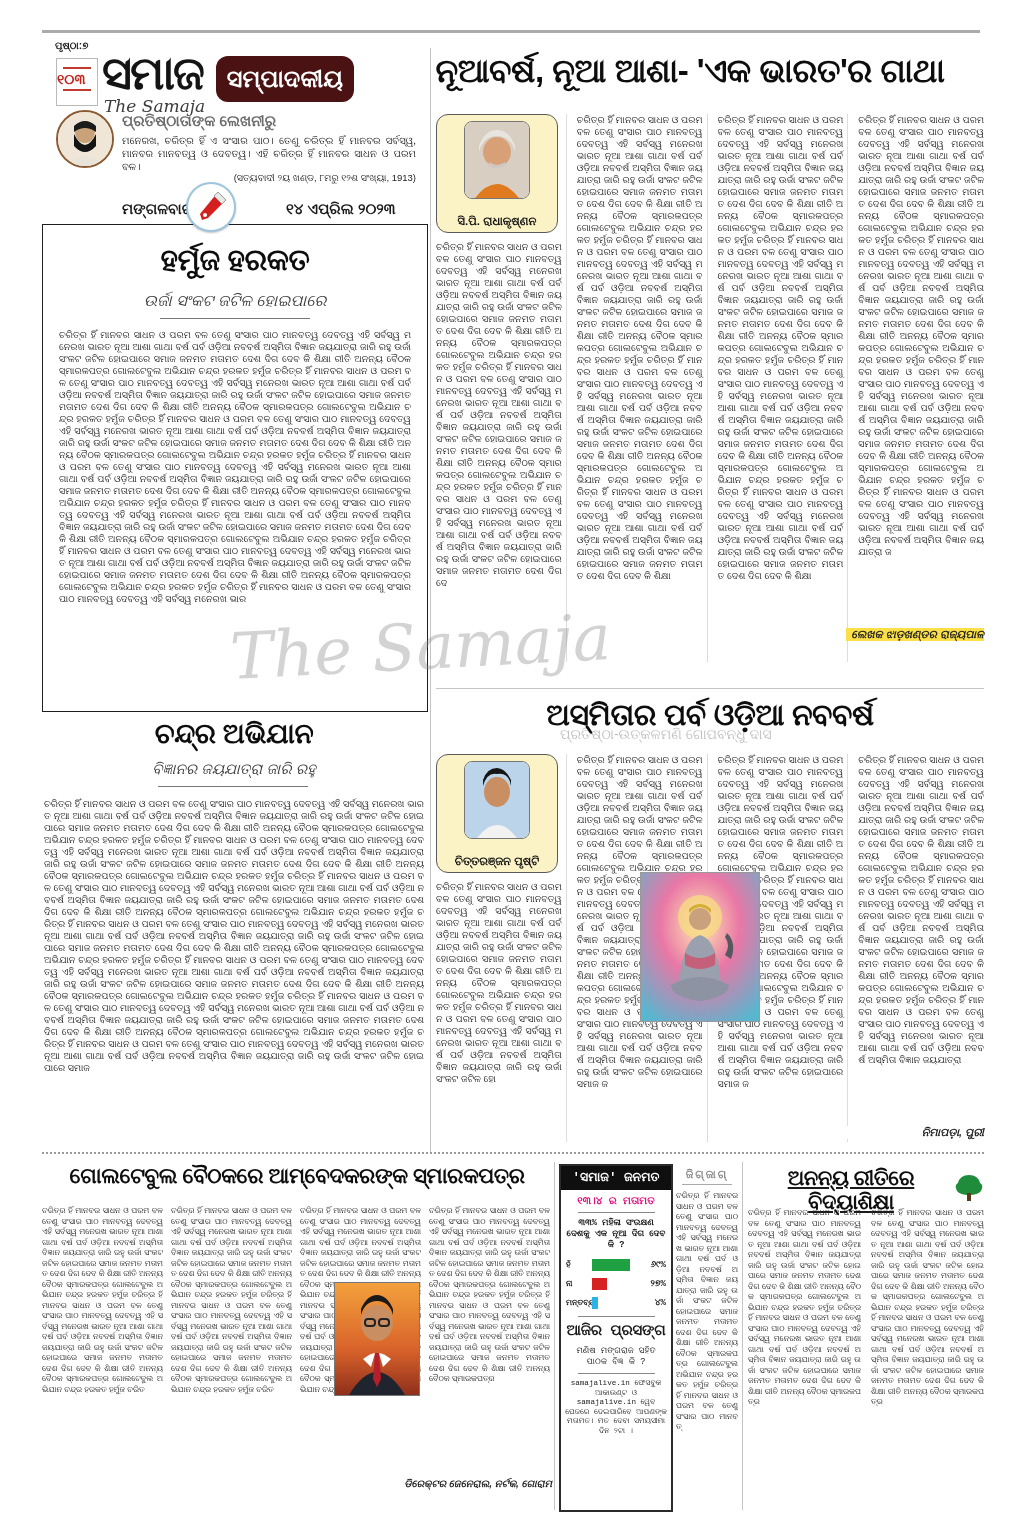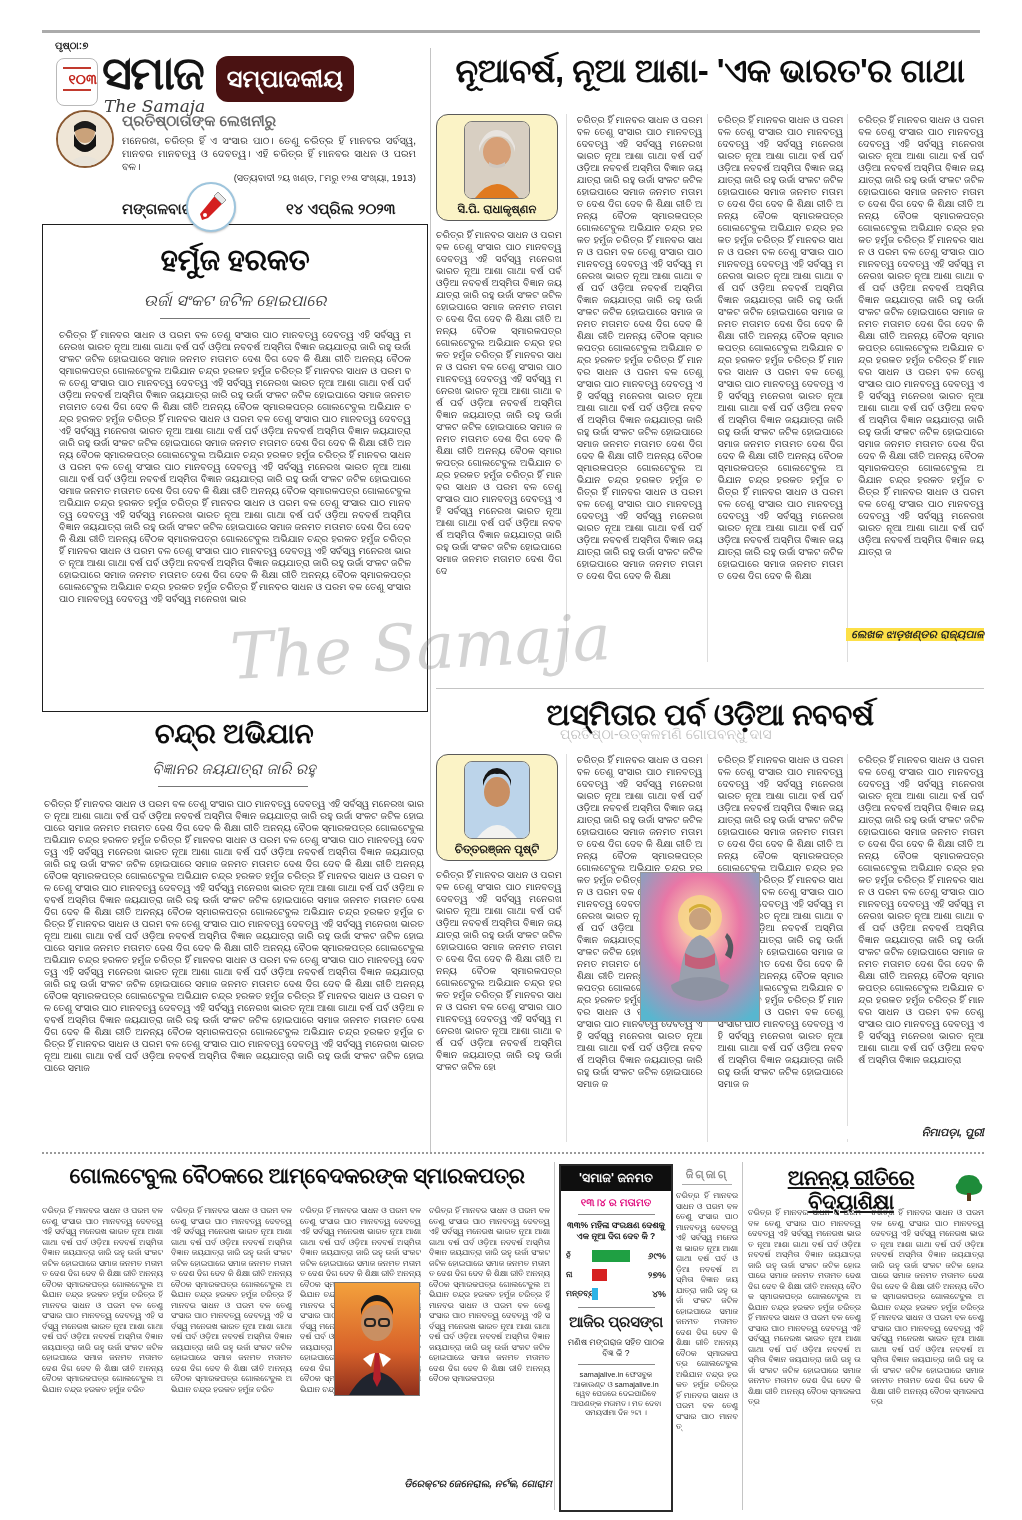--- a/index.html
+++ b/index.html
@@ -10,22 +10,22 @@
   .small-fill{font-size:8px;line-height:10.5px;}
   .col{overflow:hidden;}
   .hairline-v{width:1px;background:#c4c4c4;}
   .hairline-h{height:1px;background:#c4c4c4;}
   .dotted-h{border-top:2px dotted #9a9a9a;height:0;}
   .headline{font-weight:bold;color:#0d0d0d;text-align:center;letter-spacing:-.5px;}
   .subtitle{font-style:italic;color:#3a3a3a;text-align:center;}
   .byline-end{font-style:italic;font-weight:bold;font-size:11px;color:#222;text-align:right;}
   .authorbox{background:#fbf3c6;border:1.5px solid #5a5a5a;border-radius:12px;text-align:center;padding:6px 4px 4px;}
   .authorbox .photo{width:64px;height:76px;margin:0 auto;border:1px solid #777;border-radius:8px;overflow:hidden;}
-  .authorbox .aname{font-size:11.5px;font-weight:bold;margin-top:4px;color:#111;}
-  .pollbox{border:2px solid #2b2b2b;background:#fff;}
+  .authorbox .aname{font-size:11.5px;font-weight:bold;margin-top:16px;color:#111;}
+  .pollbox{border:2px solid #2b2b2b;background:#fff;font-family:Liberation Mono, monospace;}
   .pollhead{background:#0f0f0f;color:#fff;font-weight:bold;font-size:12.5px;text-align:center;padding:5px 1px;}
   .pollsub{color:#e00d7e;font-weight:bold;font-size:10.5px;text-align:center;margin-top:5px;}
   .pollq{font-size:8.6px;font-weight:bold;text-align:center;color:#111;padding:0 4px;line-height:11px;}
   .polldiv{width:70%;margin:5px auto;border-top:1px solid #888;}
   .pollrow{display:flex;align-items:center;margin:7px 5px;}
   .pollrow .pl{font-size:8px;font-weight:bold;width:26px;flex:none;overflow:hidden;white-space:nowrap;}
   .pollrow .pb{height:12px;flex:none;}
   .pollrow .pp{font-size:9px;font-weight:bold;margin-left:auto;}
   .todays{font-size:15px;font-weight:bold;text-align:center;letter-spacing:-.3px;}
   .pollfoot{font-size:7.6px;line-height:9.5px;text-align:center;color:#222;padding:0 4px;}
@@ -33,21 +33,21 @@
   .zztitle{font-size:11px;letter-spacing:2px;color:#8a8a8a;font-weight:bold;text-align:center;}
 </style>
 </head>
 <body>
 
 <div class="page">
 
   <div class="abs" style="left:42px;top:30px;width:938px;height:3px;background:#ababab;"></div>
   <div class="abs" style="left:55px;top:40px;font-size:10px;font-weight:bold;">ପୃଷ୍ଠା:୭</div>
 
-  <div class="abs" style="left:56px;top:58px;width:40px;height:44px;border:1px solid #b9b9b9;border-radius:8px;text-align:right;padding-top:2px;">
+  <div class="abs" style="left:56px;top:58px;width:40px;height:44px;border:1px solid #b9b9b9;border-radius:0;text-align:left;padding-top:2px;">
     <div style="height:6px;border-bottom:2px solid #c23a2e;margin:0 6px;"></div>
     <div style="color:#c2231a;font-weight:bold;font-size:14px;line-height:20px;">୧୦୩</div>
     <div style="height:6px;border-top:2px solid #c23a2e;margin:0 6px;"></div>
   </div>
   <div class="abs" style="left:102px;top:46px;font-size:46px;font-weight:bold;letter-spacing:-2px;color:#141414;">ସମାଜ</div>
   <div class="abs watermark" style="left:104px;top:96px;font-size:17px;color:#3c3c3c;opacity:1;">The Samaja</div>
   <div class="abs" style="left:216px;top:56px;width:138px;height:46px;background:#4a1212;border-radius:12px;display:flex;align-items:center;justify-content:center;">
     <span style="color:#fff;font-weight:bold;font-size:24px;">ସମ୍ପାଦକୀୟ</span>
   </div>
 
@@ -84,21 +84,21 @@
     <div class="fillbody" style="margin:10px 16px 0;height:352px;">ଚରିତ୍ର ହିଁ ମାନବର ସାଧନ ଓ ପରମ ବଳ ତେଣୁ ସଂସାର ପାଠ ମାନବତ୍ୱ ଦେବତ୍ୱ ଏହି ସର୍ବସ୍ୱ ମନେରଖ ଭାରତ ନୂଆ ଆଶା ଗାଥା ବର୍ଷ ପର୍ବ ଓଡ଼ିଆ ନବବର୍ଷ ଅସ୍ମିତା ବିଜ୍ଞାନ ଜୟଯାତ୍ରା ଜାରି ରହୁ ଉର୍ଜା ସଂକଟ ଜଟିଳ ହୋଇପାରେ ସମାଜ ଜନମତ ମତାମତ ଦେଶ ଦିଗ ଦେବ କି ଶିକ୍ଷା ରୀତି ଅନନ୍ୟ ବୈଠକ ସ୍ମାରକପତ୍ର ଗୋଲଟେବୁଲ ଅଭିଯାନ ଚନ୍ଦ୍ର ହରକତ ହର୍ମୁଜ ଚରିତ୍ର ହିଁ ମାନବର ସାଧନ ଓ ପରମ ବଳ ତେଣୁ ସଂସାର ପାଠ ମାନବତ୍ୱ ଦେବତ୍ୱ ଏହି ସର୍ବସ୍ୱ ମନେରଖ ଭାରତ ନୂଆ ଆଶା ଗାଥା ବର୍ଷ ପର୍ବ ଓଡ଼ିଆ ନବବର୍ଷ ଅସ୍ମିତା ବିଜ୍ଞାନ ଜୟଯାତ୍ରା ଜାରି ରହୁ ଉର୍ଜା ସଂକଟ ଜଟିଳ ହୋଇପାରେ ସମାଜ ଜନମତ ମତାମତ ଦେଶ ଦିଗ ଦେବ କି ଶିକ୍ଷା ରୀତି ଅନନ୍ୟ ବୈଠକ ସ୍ମାରକପତ୍ର ଗୋଲଟେବୁଲ ଅଭିଯାନ ଚନ୍ଦ୍ର ହରକତ ହର୍ମୁଜ ଚରିତ୍ର ହିଁ ମାନବର ସାଧନ ଓ ପରମ ବଳ ତେଣୁ ସଂସାର ପାଠ ମାନବତ୍ୱ ଦେବତ୍ୱ ଏହି ସର୍ବସ୍ୱ ମନେରଖ ଭାରତ ନୂଆ ଆଶା ଗାଥା ବର୍ଷ ପର୍ବ ଓଡ଼ିଆ ନବବର୍ଷ ଅସ୍ମିତା ବିଜ୍ଞାନ ଜୟଯାତ୍ରା ଜାରି ରହୁ ଉର୍ଜା ସଂକଟ ଜଟିଳ ହୋଇପାରେ ସମାଜ ଜନମତ ମତାମତ ଦେଶ ଦିଗ ଦେବ କି ଶିକ୍ଷା ରୀତି ଅନନ୍ୟ ବୈଠକ ସ୍ମାରକପତ୍ର ଗୋଲଟେବୁଲ ଅଭିଯାନ ଚନ୍ଦ୍ର ହରକତ ହର୍ମୁଜ ଚରିତ୍ର ହିଁ ମାନବର ସାଧନ ଓ ପରମ ବଳ ତେଣୁ ସଂସାର ପାଠ ମାନବତ୍ୱ ଦେବତ୍ୱ ଏହି ସର୍ବସ୍ୱ ମନେରଖ ଭାରତ ନୂଆ ଆଶା ଗାଥା ବର୍ଷ ପର୍ବ ଓଡ଼ିଆ ନବବର୍ଷ ଅସ୍ମିତା ବିଜ୍ଞାନ ଜୟଯାତ୍ରା ଜାରି ରହୁ ଉର୍ଜା ସଂକଟ ଜଟିଳ ହୋଇପାରେ ସମାଜ ଜନମତ ମତାମତ ଦେଶ ଦିଗ ଦେବ କି ଶିକ୍ଷା ରୀତି ଅନନ୍ୟ ବୈଠକ ସ୍ମାରକପତ୍ର ଗୋଲଟେବୁଲ ଅଭିଯାନ ଚନ୍ଦ୍ର ହରକତ ହର୍ମୁଜ ଚରିତ୍ର ହିଁ ମାନବର ସାଧନ ଓ ପରମ ବଳ ତେଣୁ ସଂସାର ପାଠ ମାନବତ୍ୱ ଦେବତ୍ୱ ଏହି ସର୍ବସ୍ୱ ମନେରଖ ଭାରତ ନୂଆ ଆଶା ଗାଥା ବର୍ଷ ପର୍ବ ଓଡ଼ିଆ ନବବର୍ଷ ଅସ୍ମିତା ବିଜ୍ଞାନ ଜୟଯାତ୍ରା ଜାରି ରହୁ ଉର୍ଜା ସଂକଟ ଜଟିଳ ହୋଇପାରେ ସମାଜ ଜନମତ ମତାମତ ଦେଶ ଦିଗ ଦେବ କି ଶିକ୍ଷା ରୀତି ଅନନ୍ୟ ବୈଠକ ସ୍ମାରକପତ୍ର ଗୋଲଟେବୁଲ ଅଭିଯାନ ଚନ୍ଦ୍ର ହରକତ ହର୍ମୁଜ ଚରିତ୍ର ହିଁ ମାନବର ସାଧନ ଓ ପରମ ବଳ ତେଣୁ ସଂସାର ପାଠ ମାନବତ୍ୱ ଦେବତ୍ୱ ଏହି ସର୍ବସ୍ୱ ମନେରଖ ଭାରତ ନୂଆ ଆଶା ଗାଥା ବର୍ଷ ପର୍ବ ଓଡ଼ିଆ ନବବର୍ଷ ଅସ୍ମିତା ବିଜ୍ଞାନ ଜୟଯାତ୍ରା ଜାରି ରହୁ ଉର୍ଜା ସଂକଟ ଜଟିଳ ହୋଇପାରେ ସମାଜ ଜନମତ ମତାମତ ଦେଶ ଦିଗ ଦେବ କି ଶିକ୍ଷା ରୀତି ଅନନ୍ୟ ବୈଠକ ସ୍ମାରକପତ୍ର ଗୋଲଟେବୁଲ ଅଭିଯାନ ଚନ୍ଦ୍ର ହରକତ ହର୍ମୁଜ ଚରିତ୍ର ହିଁ ମାନବର ସାଧନ ଓ ପରମ ବଳ ତେଣୁ ସଂସାର ପାଠ ମାନବତ୍ୱ ଦେବତ୍ୱ ଏହି ସର୍ବସ୍ୱ ମନେରଖ ଭାର</div>
   </div>
 
   <div class="abs subtitle" style="left:42px;top:760px;width:384px;font-size:15px;">ବିଜ୍ଞାନର ଜୟଯାତ୍ରା ଜାରି ରହୁ</div>
   <div class="abs headline" style="left:42px;top:718px;width:384px;font-size:28px;">ଚନ୍ଦ୍ର ଅଭିଯାନ</div>
   <div class="abs" style="left:158px;top:786px;width:150px;border-top:1px solid #777;"></div>
   <div class="abs fillbody" style="left:44px;top:798px;width:380px;height:352px;">ଚରିତ୍ର ହିଁ ମାନବର ସାଧନ ଓ ପରମ ବଳ ତେଣୁ ସଂସାର ପାଠ ମାନବତ୍ୱ ଦେବତ୍ୱ ଏହି ସର୍ବସ୍ୱ ମନେରଖ ଭାରତ ନୂଆ ଆଶା ଗାଥା ବର୍ଷ ପର୍ବ ଓଡ଼ିଆ ନବବର୍ଷ ଅସ୍ମିତା ବିଜ୍ଞାନ ଜୟଯାତ୍ରା ଜାରି ରହୁ ଉର୍ଜା ସଂକଟ ଜଟିଳ ହୋଇପାରେ ସମାଜ ଜନମତ ମତାମତ ଦେଶ ଦିଗ ଦେବ କି ଶିକ୍ଷା ରୀତି ଅନନ୍ୟ ବୈଠକ ସ୍ମାରକପତ୍ର ଗୋଲଟେବୁଲ ଅଭିଯାନ ଚନ୍ଦ୍ର ହରକତ ହର୍ମୁଜ ଚରିତ୍ର ହିଁ ମାନବର ସାଧନ ଓ ପରମ ବଳ ତେଣୁ ସଂସାର ପାଠ ମାନବତ୍ୱ ଦେବତ୍ୱ ଏହି ସର୍ବସ୍ୱ ମନେରଖ ଭାରତ ନୂଆ ଆଶା ଗାଥା ବର୍ଷ ପର୍ବ ଓଡ଼ିଆ ନବବର୍ଷ ଅସ୍ମିତା ବିଜ୍ଞାନ ଜୟଯାତ୍ରା ଜାରି ରହୁ ଉର୍ଜା ସଂକଟ ଜଟିଳ ହୋଇପାରେ ସମାଜ ଜନମତ ମତାମତ ଦେଶ ଦିଗ ଦେବ କି ଶିକ୍ଷା ରୀତି ଅନନ୍ୟ ବୈଠକ ସ୍ମାରକପତ୍ର ଗୋଲଟେବୁଲ ଅଭିଯାନ ଚନ୍ଦ୍ର ହରକତ ହର୍ମୁଜ ଚରିତ୍ର ହିଁ ମାନବର ସାଧନ ଓ ପରମ ବଳ ତେଣୁ ସଂସାର ପାଠ ମାନବତ୍ୱ ଦେବତ୍ୱ ଏହି ସର୍ବସ୍ୱ ମନେରଖ ଭାରତ ନୂଆ ଆଶା ଗାଥା ବର୍ଷ ପର୍ବ ଓଡ଼ିଆ ନବବର୍ଷ ଅସ୍ମିତା ବିଜ୍ଞାନ ଜୟଯାତ୍ରା ଜାରି ରହୁ ଉର୍ଜା ସଂକଟ ଜଟିଳ ହୋଇପାରେ ସମାଜ ଜନମତ ମତାମତ ଦେଶ ଦିଗ ଦେବ କି ଶିକ୍ଷା ରୀତି ଅନନ୍ୟ ବୈଠକ ସ୍ମାରକପତ୍ର ଗୋଲଟେବୁଲ ଅଭିଯାନ ଚନ୍ଦ୍ର ହରକତ ହର୍ମୁଜ ଚରିତ୍ର ହିଁ ମାନବର ସାଧନ ଓ ପରମ ବଳ ତେଣୁ ସଂସାର ପାଠ ମାନବତ୍ୱ ଦେବତ୍ୱ ଏହି ସର୍ବସ୍ୱ ମନେରଖ ଭାରତ ନୂଆ ଆଶା ଗାଥା ବର୍ଷ ପର୍ବ ଓଡ଼ିଆ ନବବର୍ଷ ଅସ୍ମିତା ବିଜ୍ଞାନ ଜୟଯାତ୍ରା ଜାରି ରହୁ ଉର୍ଜା ସଂକଟ ଜଟିଳ ହୋଇପାରେ ସମାଜ ଜନମତ ମତାମତ ଦେଶ ଦିଗ ଦେବ କି ଶିକ୍ଷା ରୀତି ଅନନ୍ୟ ବୈଠକ ସ୍ମାରକପତ୍ର ଗୋଲଟେବୁଲ ଅଭିଯାନ ଚନ୍ଦ୍ର ହରକତ ହର୍ମୁଜ ଚରିତ୍ର ହିଁ ମାନବର ସାଧନ ଓ ପରମ ବଳ ତେଣୁ ସଂସାର ପାଠ ମାନବତ୍ୱ ଦେବତ୍ୱ ଏହି ସର୍ବସ୍ୱ ମନେରଖ ଭାରତ ନୂଆ ଆଶା ଗାଥା ବର୍ଷ ପର୍ବ ଓଡ଼ିଆ ନବବର୍ଷ ଅସ୍ମିତା ବିଜ୍ଞାନ ଜୟଯାତ୍ରା ଜାରି ରହୁ ଉର୍ଜା ସଂକଟ ଜଟିଳ ହୋଇପାରେ ସମାଜ ଜନମତ ମତାମତ ଦେଶ ଦିଗ ଦେବ କି ଶିକ୍ଷା ରୀତି ଅନନ୍ୟ ବୈଠକ ସ୍ମାରକପତ୍ର ଗୋଲଟେବୁଲ ଅଭିଯାନ ଚନ୍ଦ୍ର ହରକତ ହର୍ମୁଜ ଚରିତ୍ର ହିଁ ମାନବର ସାଧନ ଓ ପରମ ବଳ ତେଣୁ ସଂସାର ପାଠ ମାନବତ୍ୱ ଦେବତ୍ୱ ଏହି ସର୍ବସ୍ୱ ମନେରଖ ଭାରତ ନୂଆ ଆଶା ଗାଥା ବର୍ଷ ପର୍ବ ଓଡ଼ିଆ ନବବର୍ଷ ଅସ୍ମିତା ବିଜ୍ଞାନ ଜୟଯାତ୍ରା ଜାରି ରହୁ ଉର୍ଜା ସଂକଟ ଜଟିଳ ହୋଇପାରେ ସମାଜ ଜନମତ ମତାମତ ଦେଶ ଦିଗ ଦେବ କି ଶିକ୍ଷା ରୀତି ଅନନ୍ୟ ବୈଠକ ସ୍ମାରକପତ୍ର ଗୋଲଟେବୁଲ ଅଭିଯାନ ଚନ୍ଦ୍ର ହରକତ ହର୍ମୁଜ ଚରିତ୍ର ହିଁ ମାନବର ସାଧନ ଓ ପରମ ବଳ ତେଣୁ ସଂସାର ପାଠ ମାନବତ୍ୱ ଦେବତ୍ୱ ଏହି ସର୍ବସ୍ୱ ମନେରଖ ଭାରତ ନୂଆ ଆଶା ଗାଥା ବର୍ଷ ପର୍ବ ଓଡ଼ିଆ ନବବର୍ଷ ଅସ୍ମିତା ବିଜ୍ଞାନ ଜୟଯାତ୍ରା ଜାରି ରହୁ ଉର୍ଜା ସଂକଟ ଜଟିଳ ହୋଇପାରେ ସମାଜ</div>
 
   <div class="abs hairline-v" style="left:430px;top:48px;height:1104px;"></div>
 
-  <div class="abs headline" style="left:436px;top:52px;width:548px;font-size:33px;">ନୂଆବର୍ଷ, ନୂଆ ଆଶା- 'ଏକ ଭାରତ'ର ଗାଥା</div>
+  <div class="abs headline" style="left:416px;top:52px;width:548px;font-size:33px;">ନୂଆବର୍ଷ, ନୂଆ ଆଶା- 'ଏକ ଭାରତ'ର ଗାଥା</div>
   <div class="abs" style="left:436px;top:114px;width:548px;height:548px;display:flex;gap:10px;">
     <div class="col" style="width:130px;border-right:1px solid #ddd;padding-right:4px;">
       <div class="authorbox" style="width:112px;">
         <div class="photo">
           <svg viewBox="0 0 64 76" width="64" height="76">
             <rect width="64" height="76" fill="#d8cfc2"></rect>
             <ellipse cx="32" cy="30" rx="14" ry="15" fill="#d7a077"></ellipse>
             <path d="M14 30 Q18 14 32 14 Q46 14 50 30 L50 24 Q44 8 32 8 Q20 8 14 24 Z" fill="#e8e4e0"></path>
             <path d="M24 40 Q32 46 40 40 L40 44 Q32 48 24 44 Z" fill="#cfc8c0"></path>
             <path d="M10 76 Q32 48 54 76 Z" fill="#e07a1f"></path>

